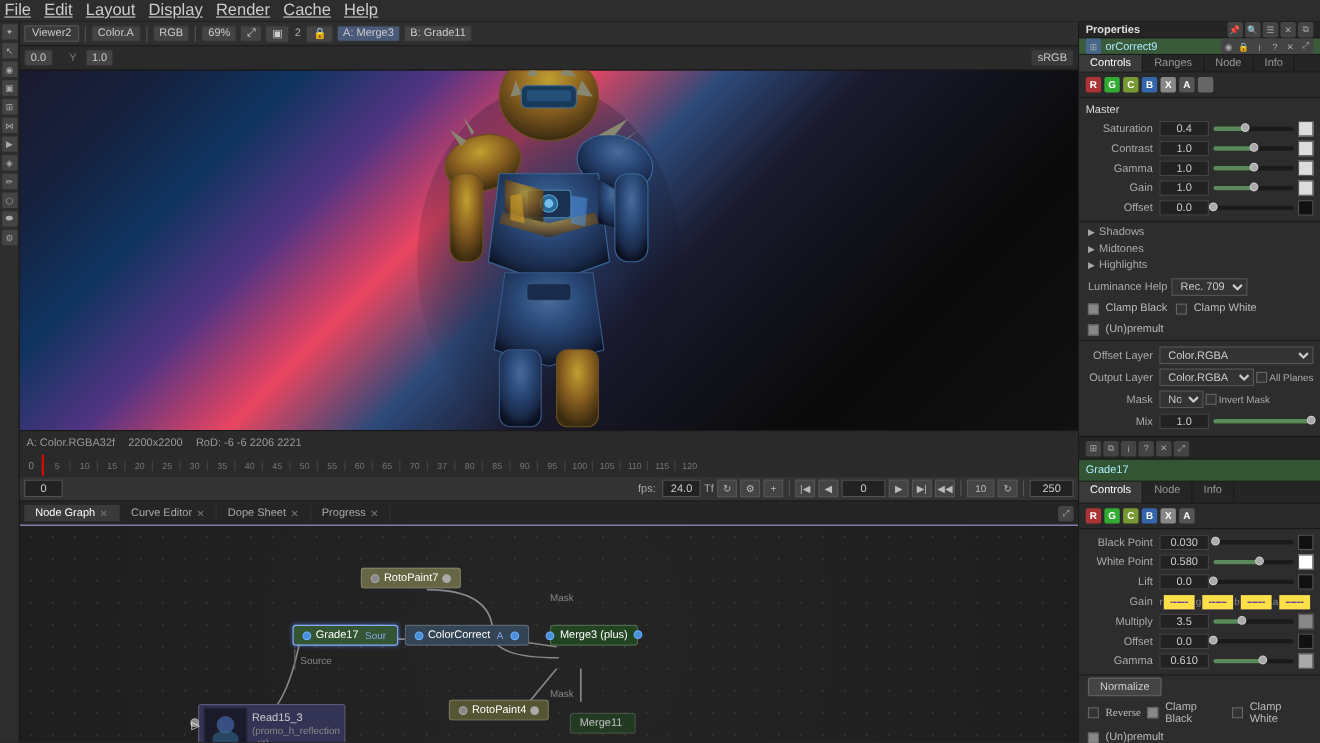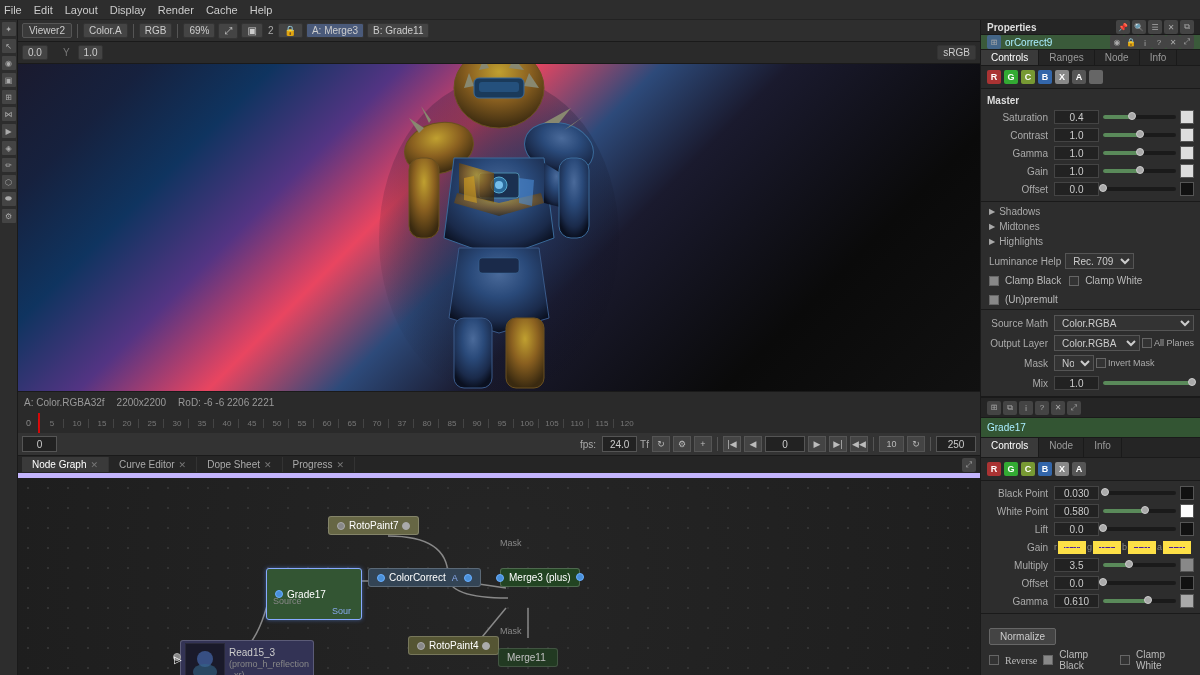--- a/index.html
+++ b/index.html
@@ -19,21 +19,22 @@
       background: #2d2d2d;
       display: flex;
       align-items: center;
       padding: 0 4px;
       gap: 12px;
       border-bottom: 1px solid #222;
     }
     .menu-item {
       color: #ccc;
       cursor: pointer;
-      font-size: 11px;
+      font-size: 15px;
+      text-decoration: underline;
     }
     .toolbar-btn {
       background: #444;
       border: 1px solid #333;
       color: #ccc;
       padding: 1px 5px;
       font-size: 10px;
       cursor: pointer;
       border-radius: 2px;
     }
@@ -210,21 +211,21 @@
       flex-shrink: 0;
       border-top: 1px solid #1a1a1a;
     }
     .tabs-header {
       height: 22px;
       background: #252525;
       display: flex;
       align-items: center;
       padding: 0 4px;
       gap: 0;
-      border-bottom: 5px solid #c4b5fd;
+      border-bottom: 1px solid #c4b5fd;
     }
     .tab-btn {
       padding: 2px 10px;
       font-size: 10px;
       cursor: pointer;
       color: #aaa;
       border-right: 1px solid #333;
       display: flex;
       align-items: center;
       gap: 4px;
@@ -380,21 +381,21 @@
     .ch-a { background: #555; color: #fff; }
 
     
     .prop-section {
       padding: 3px 6px;
       border-bottom: 1px solid #1a1a1a;
     }
     .prop-section-label {
       font-size: 10px;
       color: #ddd;
-      font-weight: bold;
+      font-weight: normal;
       padding: 3px 0 2px 0;
       display: flex;
       align-items: center;
       justify-content: space-between;
     }
     .prop-row {
       display: flex;
       align-items: center;
       height: 18px;
       padding: 0 0;
@@ -797,21 +798,21 @@
                 <div class="node-port"></div>
                 <span>RotoPaint7</span>
                 <div class="node-port out"></div>
               </div>
 
               <div style="position:absolute;left:482px;top:60px;font-size:9px;color:#888;">Mask</div>
 
               <div class="node node-selected" style="left:248px;top:90px;background:#335533;">
                 <div class="node-port blue"></div>
                 <span>Grade17</span>
-                <span style="font-size:9px;color:#8ae;padding:0 2px;margin-top:34px;">Sour</span>
+                <span style="font-size:9px;color:#8ae;padding:0 2px;">Sour</span>
               </div>
 
               <div class="node" style="left:350px;top:90px;background:#334455;">
                 <div class="node-port blue"></div>
                 <span>ColorCorrect</span>
                 <span style="font-size:9px;color:#8ae;padding:0 2px;">A</span>
                 <div class="node-port blue"></div>
               </div>
 
               <div class="node" style="left:482px;top:90px;background:#224422;min-width:60px;text-align:center;">
@@ -840,21 +841,21 @@
                   </svg>
                 </div>
                 <div style="display:flex;flex-direction:column;gap:1px;">
                   <span style="font-size:10px;color:#ccc;">Read15_3</span>
                   <span style="font-size:9px;color:#888;">(promo_h_reflection</span>
                   <span style="font-size:9px;color:#888;">_xr)</span>
                 </div>
                 <div style="position:absolute;left:-8px;top:12px;width:8px;height:8px;border-radius:50%;background:#888;border:1px solid #aaa;">▷</div>
               </div>
 
-              <div class="node" style="left:480px;top:170px;background:#224422;min-width:60px;opacity:0.7;">
+              <div class="node" style="left:500px;top:170px;background:#224422;min-width:60px;opacity:0.7;">
                 <span style="font-size:10px;">Merge11</span>
               </div>
 
             </div>
           </div>
         </div>
       </div>
 
       <div class="properties-panel">
 
@@ -986,21 +987,21 @@
 
         <div style="padding:2px 8px;">
           <div class="prop-checkbox-row">
             <div class="prop-checkbox checked"></div>
             <span class="prop-checkbox-label">(Un)premult</span>
           </div>
         </div>
 
         <div style="padding:4px 6px;display:flex;flex-direction:column;gap:2px;border-top:1px solid #1a1a1a;">
           <div class="prop-row">
-            <span class="prop-name">Source Math</span>
+            <span class="prop-name">Offset Layer</span>
             <select class="prop-dropdown" style="flex:1;">
               <option>Color.RGBA</option>
             </select>
           </div>
           <div class="prop-row">
             <span class="prop-name">Output Layer</span>
             <select class="prop-dropdown" style="flex:1;">
               <option>Color.RGBA</option>
             </select>
             <div class="prop-checkbox"></div>
@@ -1125,21 +1126,21 @@
               <span class="prop-name">Gamma</span>
               <input class="prop-value" value="0.610" style="">
               <div class="prop-slider-track">
                 <div class="prop-slider-fill" style="width:61%;"></div>
                 <div class="prop-slider-dot" style="left:61%;"></div>
               </div>
               <div class="prop-swatch" style="background:#aaa;"></div>
             </div>
           </div>
 
-          <div style="padding:2px 8px;margin-top:12px;">
+          <div style="padding:2px 8px;">
             <button style="background:#444;border:1px solid #666;color:#ccc;font-size:10px;padding:2px 10px;cursor:pointer;border-radius:2px;">Normalize</button>
           </div>
 
           <div style="padding:2px 8px;display:flex;align-items:center;gap:6px;">
             <div class="prop-checkbox"></div>
             <span style="font-size:10px;color:#bbb;font-family:Liberation Serif, serif;">Reverse</span>
             <div class="prop-checkbox checked"></div>
             <span style="font-size:10px;color:#bbb;">Clamp Black</span>
             <div class="prop-checkbox"></div>
             <span style="font-size:10px;color:#bbb;">Clamp White</span>

